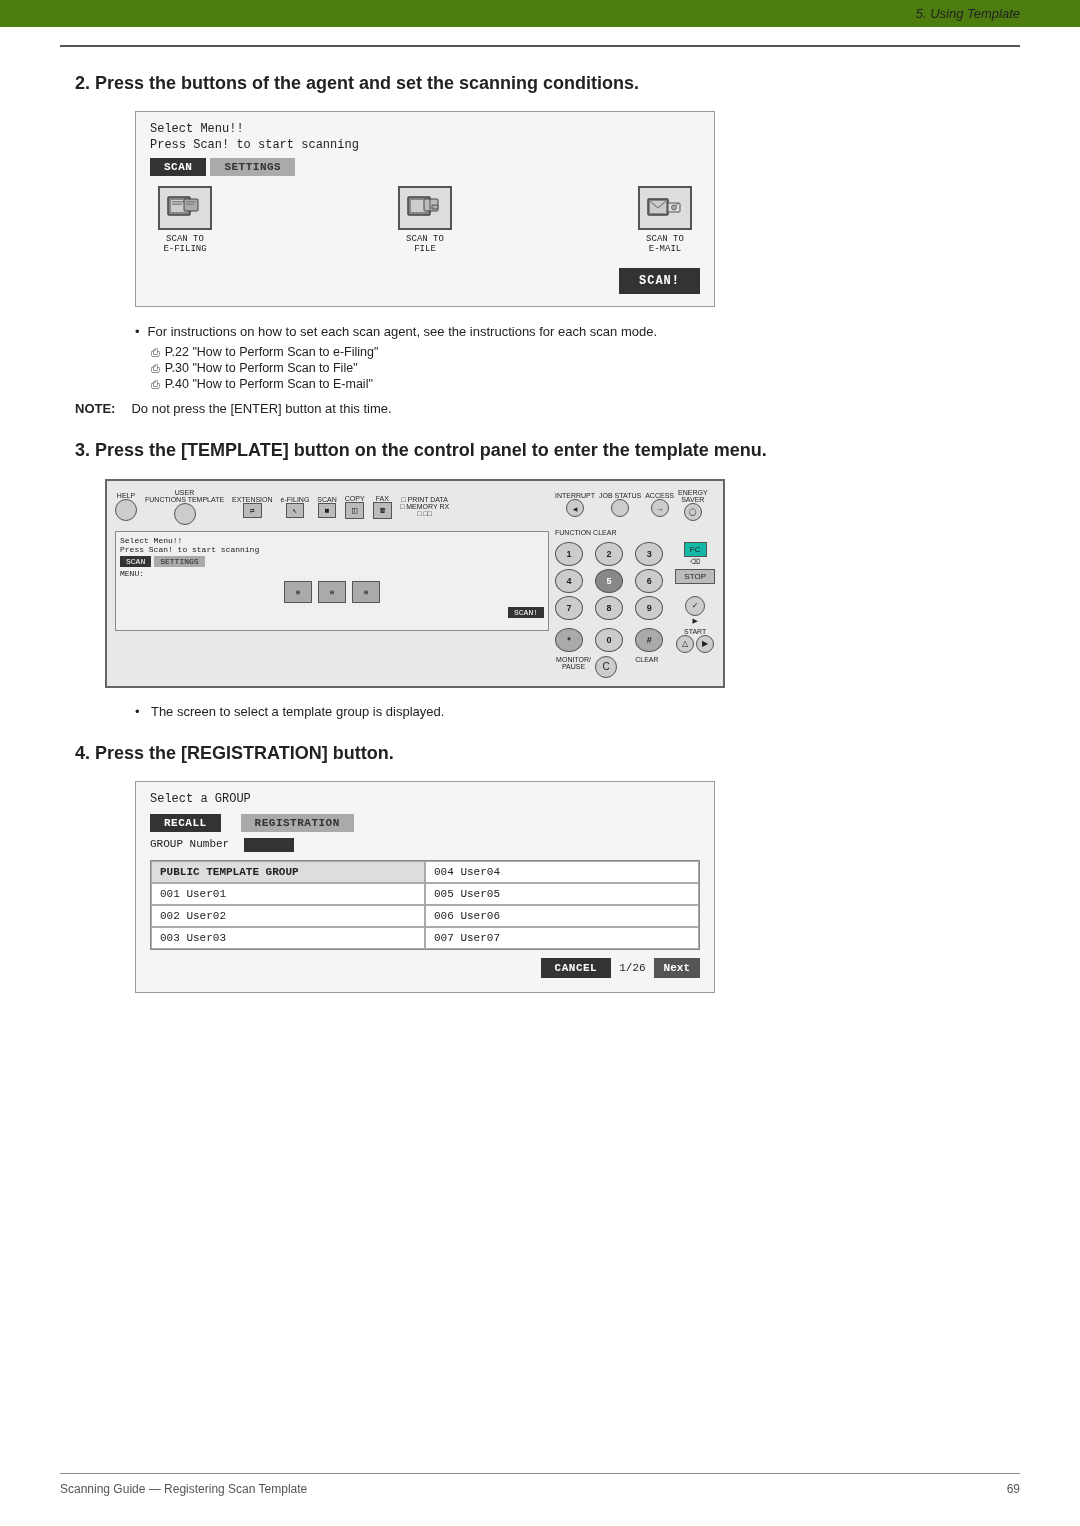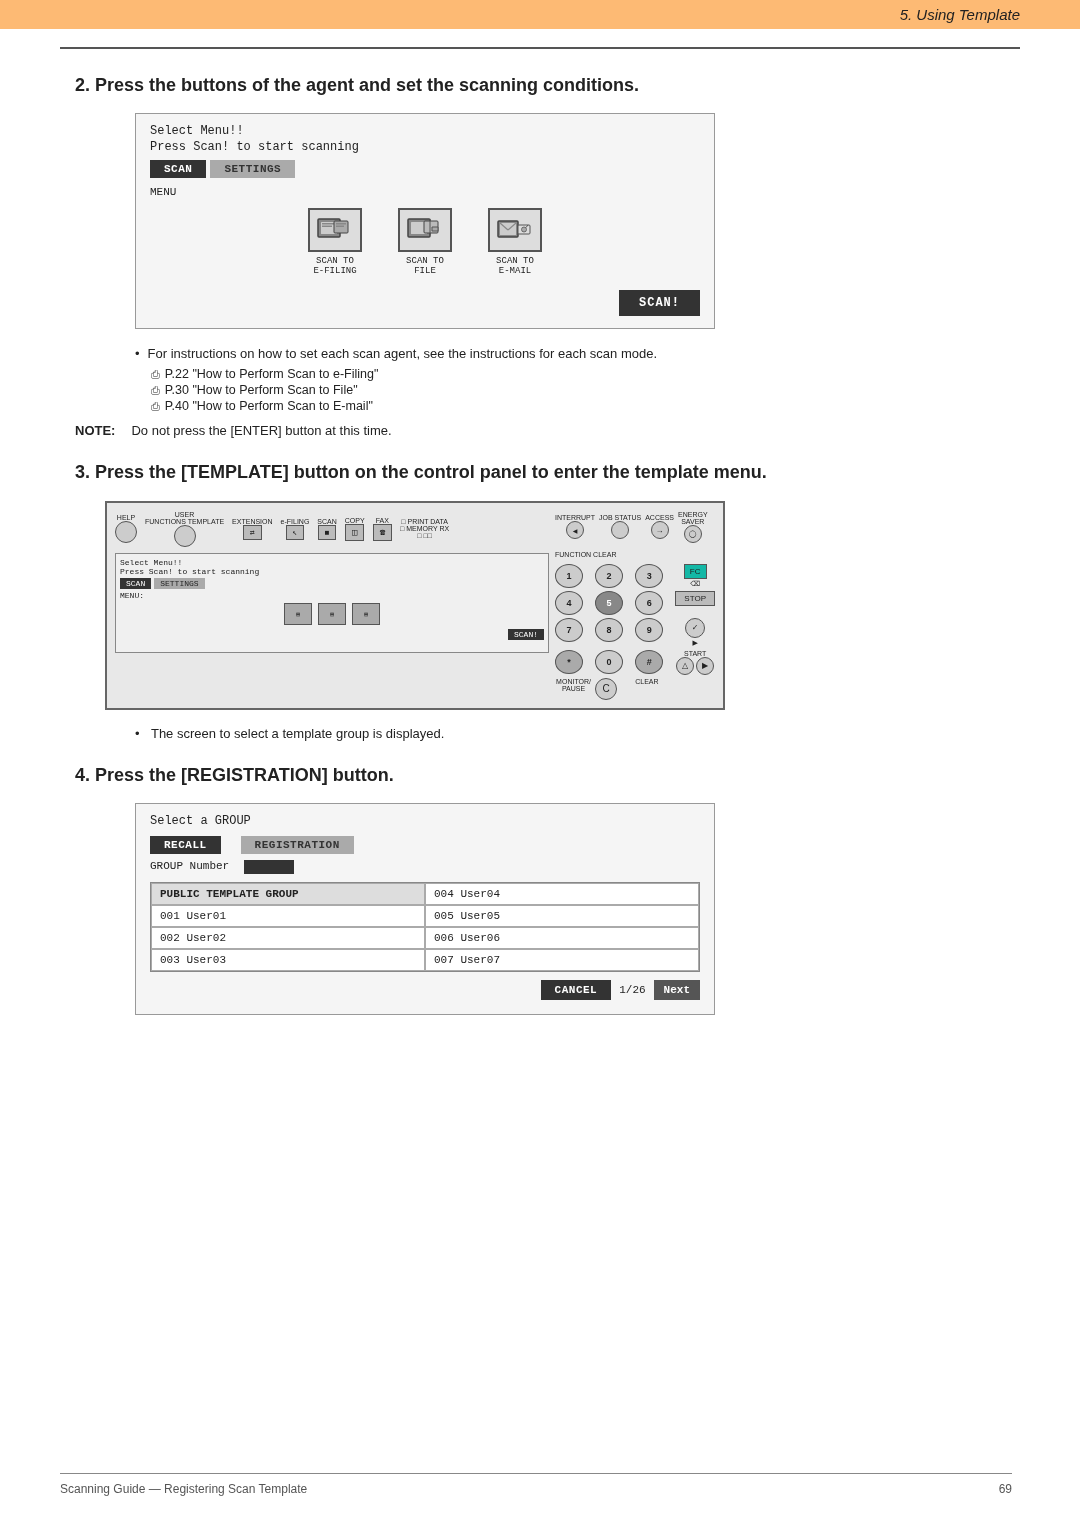--- a/index.html
+++ b/index.html
@@ -8,24 +8,24 @@
       font-family: Arial, Helvetica, sans-serif;
       font-size: 13px;
       color: #222;
       width: 1080px;
       min-height: 1526px;
       position: relative;
     }
 
     
     .header-bar {
-      background: #fdba74;
+      background: #4d7c0f;
       text-align: right;
       padding: 6px 60px 6px 0;
-      font-size: 15px;
+      font-size: 13px;
       color: #222;
       font-style: italic;
     }
 
     
     .top-rule {
       border: none;
       border-top: 2px solid #555;
       margin: 18px 60px 0 60px;
     }
@@ -85,21 +85,21 @@
       color: #333;
     }
     .scanner-menu-label {
       font-family: 'Courier New', monospace;
       font-size: 11px;
       margin-bottom: 8px;
     }
     .scanner-icons-row {
       display: flex;
       gap: 20px;
-      justify-content: center;
+      justify-content: space-between;
       margin: 10px 0 14px 0;
     }
     .scanner-icon-item {
       display: flex;
       flex-direction: column;
       align-items: center;
       font-family: 'Courier New', monospace;
       font-size: 9px;
       text-align: center;
       width: 70px;
@@ -361,21 +361,21 @@
       font-size: 11px;
       font-weight: bold;
       padding: 4px 10px;
     }
 
     
     .footer {
       position: absolute;
       bottom: 30px;
       left: 60px;
-      right: 68px;
+      right: 60px;
       border-top: 1px solid #888;
       padding-top: 8px;
       display: flex;
       justify-content: space-between;
       font-size: 12px;
       color: #555;
     }
   </style>
 </head>
 <body>
@@ -393,21 +393,20 @@
     <span>Press the buttons of the agent and set the scanning conditions.</span>
   </div>
 
   <div class="scanner-ui">
     <div class="ui-title">Select Menu!!</div>
     <div class="ui-subtitle">Press Scan! to start scanning</div>
     <div class="scanner-tabs">
       <div class="scanner-tab active">SCAN</div>
       <div class="scanner-tab inactive">SETTINGS</div>
     </div>
-    <div class="scanner-menu-label">MENU</div>
     <div class="scanner-icons-row">
       <div class="scanner-icon-item">
         <div class="scanner-icon-box">
           <svg viewBox="0 0 38 34">
             <rect x="2" y="6" width="22" height="18" rx="1" fill="#888" stroke="#444" stroke-width="1.5"></rect>
             <rect x="5" y="9" width="16" height="12" rx="0.5" fill="#ccc"></rect>
             <rect x="6" y="10" width="14" height="1.5" fill="#888"></rect>
             <rect x="6" y="12.5" width="10" height="1.5" fill="#888"></rect>
             <rect x="18" y="8" width="14" height="12" rx="1" fill="#aaa" stroke="#444" stroke-width="1"></rect>
             <rect x="20" y="10" width="10" height="1.5" fill="#888"></rect>

